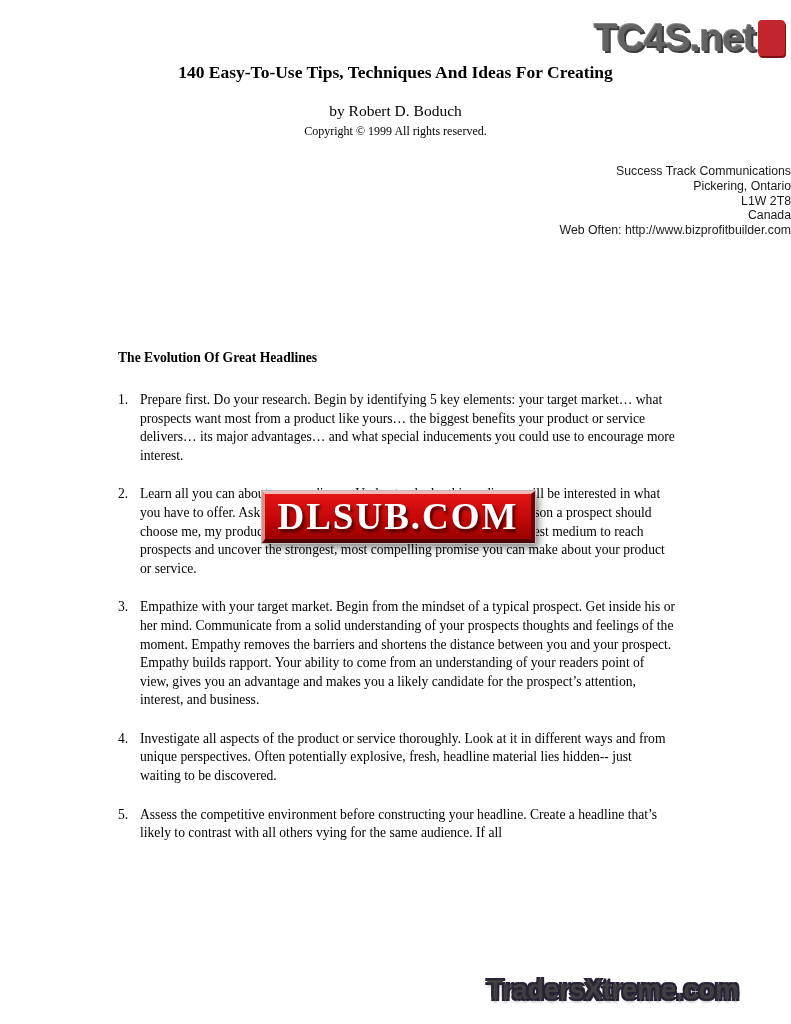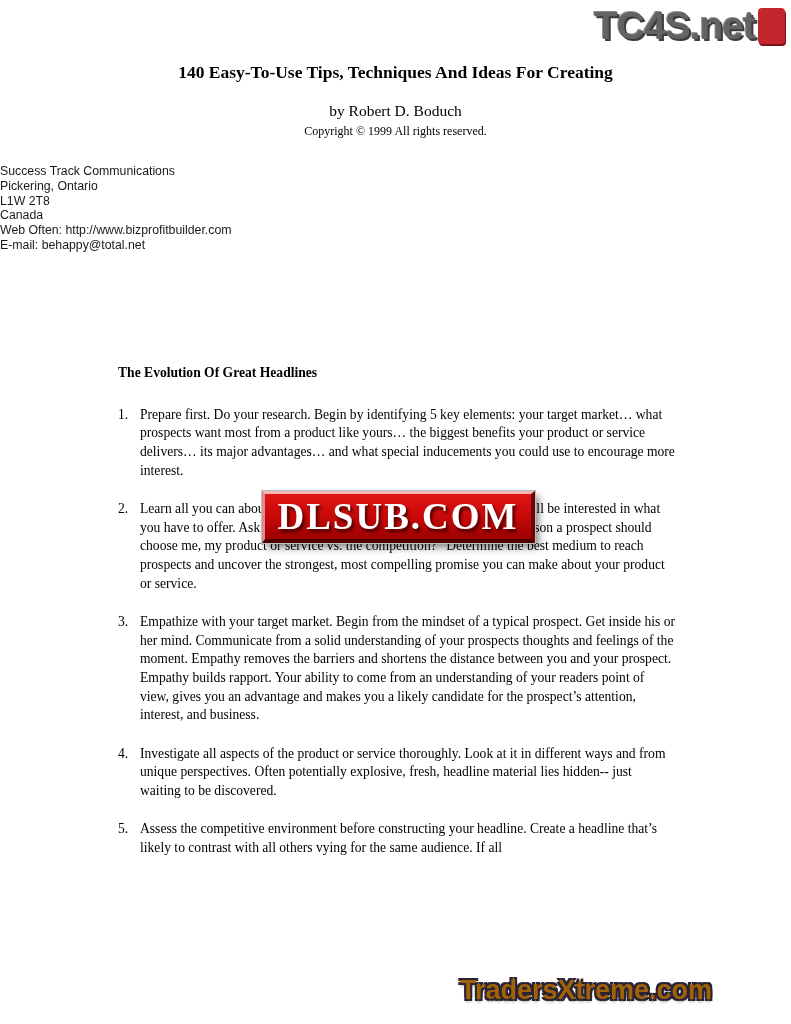--- a/index.html
+++ b/index.html
@@ -10,21 +10,21 @@
     background: #ffffff;
     margin: 0 auto;
     overflow: hidden;
     font-family: "Liberation Serif", "DejaVu Serif", serif;
     color: #000;
   }
 
   
   .logo {
     position: absolute;
-    top: 4px;
+    top: 16px;
     right: 6px;
     display: flex;
     align-items: center;
     justify-content: center;
   }
   .logo-text {
     font-family: "Liberation Sans", sans-serif;
     font-weight: bold;
     font-size: 39px;
     letter-spacing: -1px;
@@ -58,21 +58,21 @@
   }
   .copyright {
     margin-top: 1px;
     text-align: center;
     font-size: 12px;
     line-height: 19px;
   }
 
   .address {
     margin-top: 23px;
-    text-align: left;
+    text-align: right;
     font-family: "Liberation Sans", sans-serif;
     font-size: 12.3px;
     line-height: 14.8px;
     color: #1a1a1a;
   }
 
   
   .section-heading {
     margin: 110px 0 0 118px;
     font-size: 13.6px;
@@ -117,27 +117,27 @@
     font-weight: bold;
     font-size: 37px;
     letter-spacing: 2px;
     color: #ffffff;
     text-shadow: 1px 1px 0 #7a0000, 2px 3px 3px #3d0000;
   }
 
   
   .wm-bottom {
     position: absolute;
-    left: 460px;
+    left: 487px;
     top: 975px;
     font-family: "Liberation Sans", sans-serif;
     font-weight: bold;
     font-size: 27px;
     letter-spacing: 0px;
-    color: #a16207;
+    color: #404040;
     text-shadow:
       -2px -2px 0 #2a2335,
        2px -2px 0 #2a2335,
       -2px  2px 0 #2a2335,
        2px  2px 0 #2a2335,
        0 3px 3px rgba(0,0,0,0.35);
   }
 </style>
 </head>
 <body>
@@ -155,21 +155,20 @@
 
   <div class="byline">by Robert D. Boduch</div>
   <div class="copyright">Copyright © 1999 All rights reserved.</div>
 
   <div class="address">
     <div>Success Track Communications</div>
     <div>Pickering, Ontario</div>
     <div>L1W 2T8</div>
     <div>Canada</div>
     <div>Web Often: http://www.bizprofitbuilder.com</div>
-    <div>E-mail: behappy@total.net</div>
   </div>
 
   <div class="section-heading">The Evolution Of Great Headlines</div>
 
   <div class="list">
     <div class="list-item">
       <span class="num">1.</span>
       <span class="txt">Prepare first. Do your research. Begin by identifying 5 key elements: your target market… what prospects want most from a product like yours… the biggest benefits your product or service delivers… its major advantages… and what special inducements you could use to encourage more interest.</span>
     </div>
     <div class="list-item">

